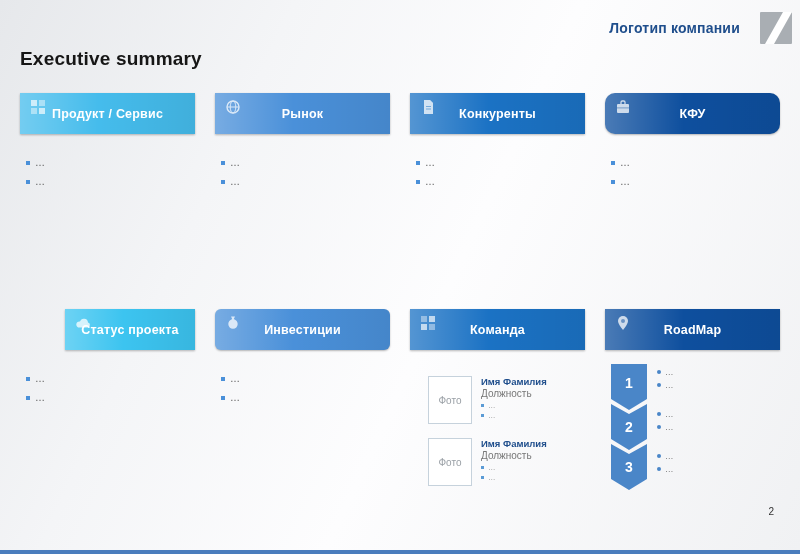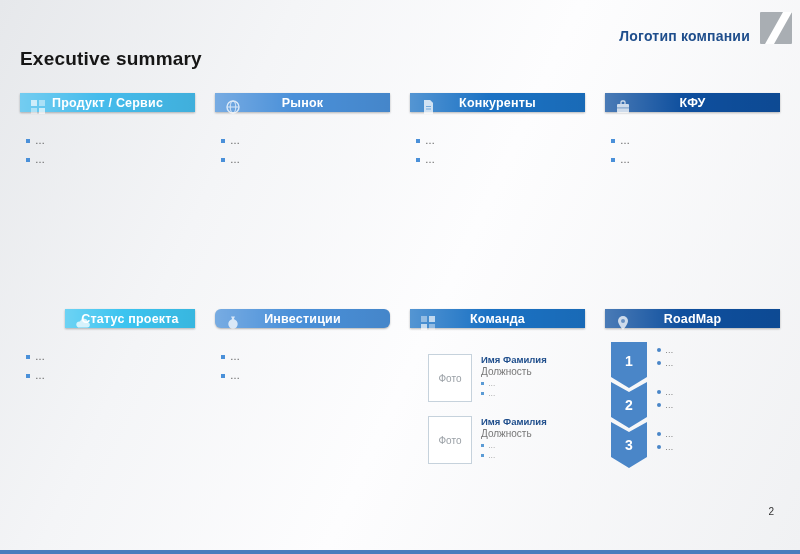--- a/index.html
+++ b/index.html
@@ -2,31 +2,31 @@
 <html><head>
 <meta charset="utf-8">
 <style>
   html,body{margin:0;padding:0;background:#fff;}
   .slide{
     position:relative;width:800px;height:554px;overflow:hidden;
     font-family:"Liberation Sans",sans-serif;
     background:linear-gradient(115deg,#e6e8eb 0%,#f4f5f7 28%,#fdfdfe 55%,#f0f1f3 100%);
   }
   
-  .logo-row{position:absolute;top:12px;right:8px;display:flex;align-items:flex-end;gap:10px;}
+  .logo-row{position:absolute;top:12px;right:8px;display:flex;align-items:center;gap:20px;}
   .logo-text{color:#1f4e8c;font-weight:bold;font-size:14px;letter-spacing:.2px;}
   .logo-mark{width:32px;height:32px;display:block;}
   .title{position:absolute;left:20px;top:48px;margin:0;font-size:19px;font-weight:bold;color:#161616;letter-spacing:.2px;}
   
   .row{position:absolute;left:20px;display:flex;gap:20px;}
   .row-top{top:93px;}
   .row-bottom{top:309px;}
   .col{width:175px;}
   .hdr{
-    position:relative;height:19px;display:flex;align-items:center;justify-content:center;
+    position:relative;height:41px;display:flex;align-items:center;justify-content:center;
     color:#fff;font-weight:bold;font-size:12.5px;letter-spacing:.2px;
     background-image:linear-gradient(90deg,rgba(255,255,255,.25),rgba(255,255,255,0) 45%,rgba(0,0,0,.07));
     box-shadow:0 1px 2px rgba(0,0,0,.28);
   }
   .hdr .hicon{position:absolute;left:10px;top:6px;width:16px;height:16px;opacity:.75;}
   
   .bullets{margin-top:24px;padding-left:6px;display:flex;flex-direction:column;gap:9px;}
   .bullet{display:flex;align-items:center;gap:5px;font-size:10px;color:#555;line-height:10px;}
   .dot-sq{width:4px;height:4px;background:#4a90d9;flex:none;}
   
@@ -135,21 +135,21 @@
             <span>…</span>
           </div>
         <div class="bullet">
             <span class="dot-sq"></span>
             <span>…</span>
           </div>
       </div>
     </div>
 
     <div class="col">
-      <div class="hdr" style="background-color: rgb(14, 79, 158);">
+      <div class="hdr" style="background-color: rgb(14, 79, 158); border-radius: 10px;">
         <svg class="hicon" viewBox="0 0 16 16">
           <rect x="2" y="5" width="12" height="9" rx="1" fill="#fff"></rect>
           <path d="M6 5V3.2A1.2 1.2 0 0 1 7.2 2h1.6A1.2 1.2 0 0 1 10 3.2V5" fill="none" stroke="#fff" stroke-width="1.3"></path>
           <rect x="2" y="8.4" width="12" height="1" fill="#0e4f9e" opacity=".5"></rect>
         </svg>
         <span>КФУ</span>
       </div>
       <div class="bullets">
         <div class="bullet">
             <span class="dot-sq"></span>

